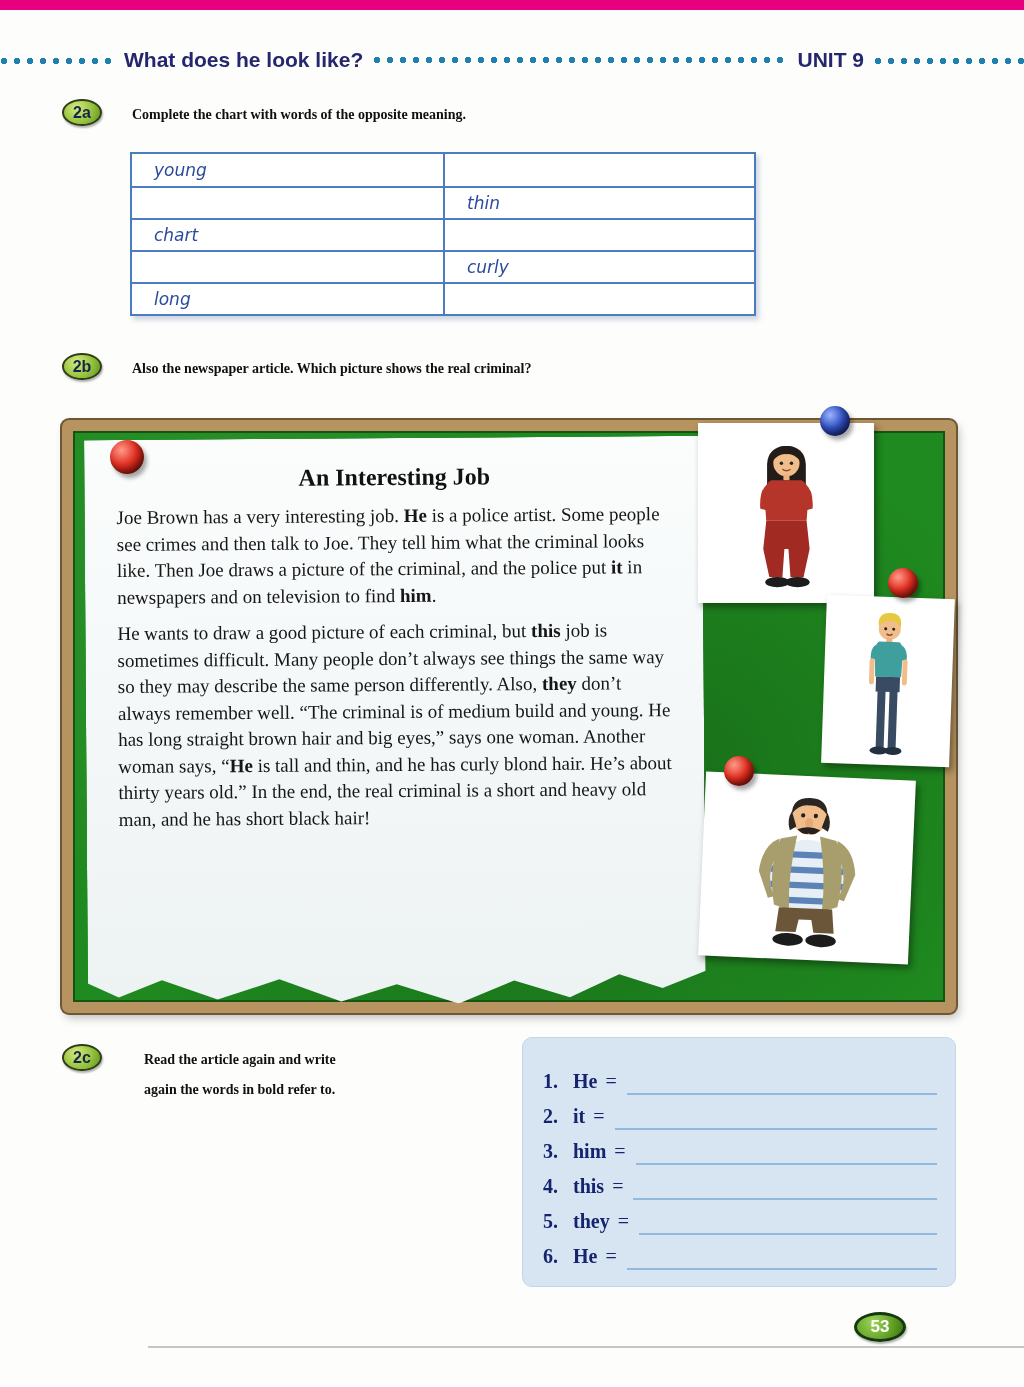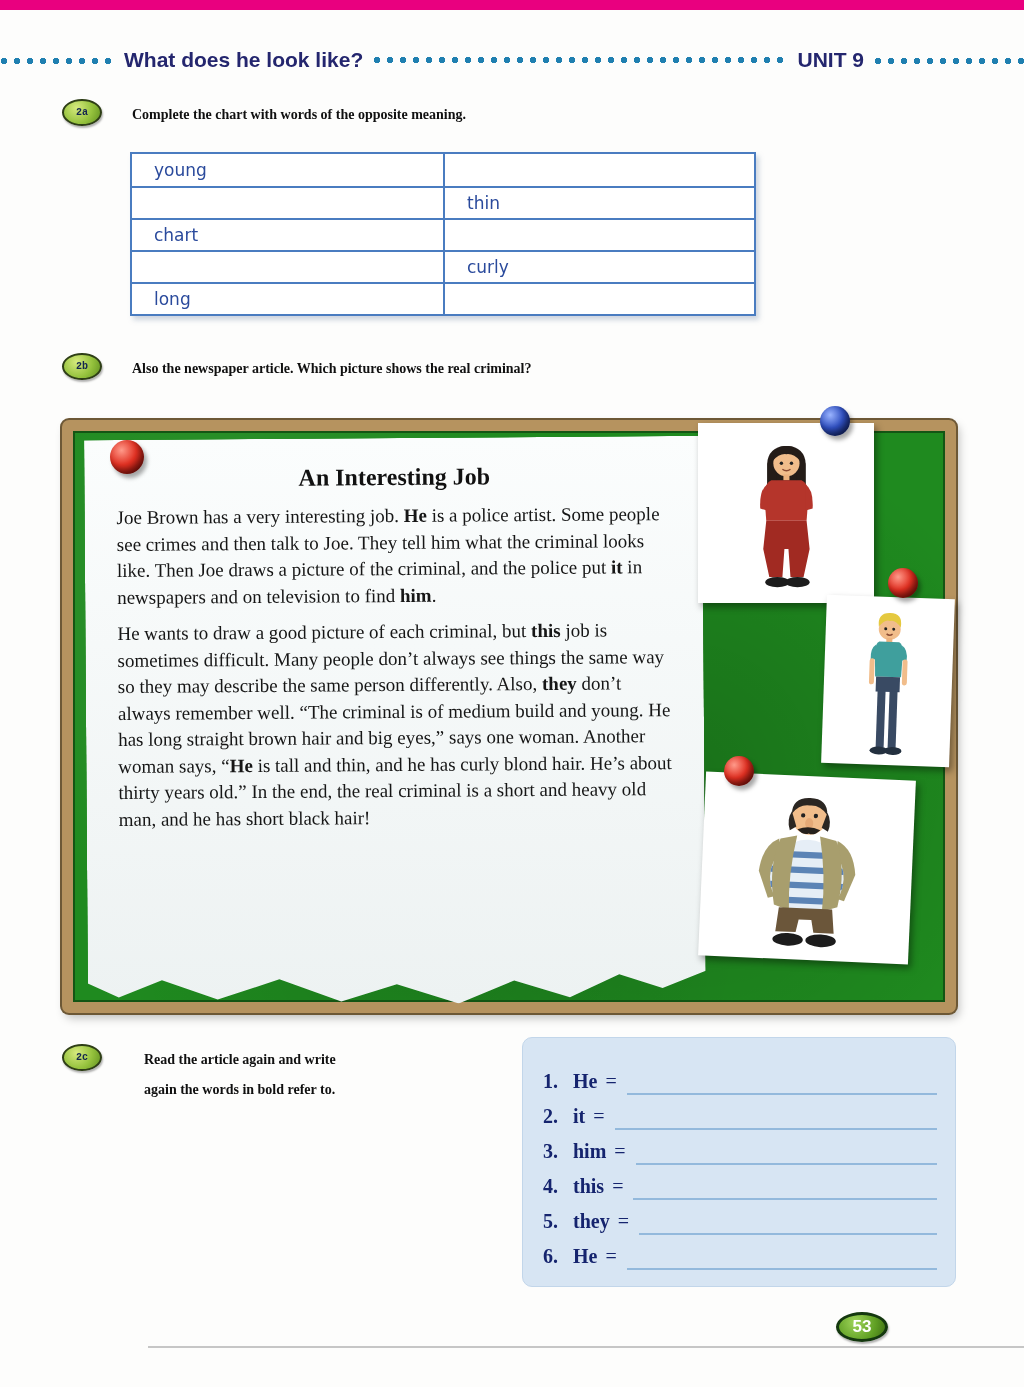--- a/index.html
+++ b/index.html
@@ -14,32 +14,32 @@
   .dots{height:8px;margin-top:2px;background-image:radial-gradient(circle at 4px 4px,var(--dot_teal,#1f7fb0) 3px,transparent 3.4px);
         background-size:13px 8px;background-repeat:repeat-x;}
   .dots-left{width:116px;margin-right:8px;}
   .dots-mid{flex:1;margin:0 10px;}
   .dots-right{width:150px;margin-left:10px;}
   .header-title,.unit-label{white-space:nowrap;font-family:"Liberation Sans",sans-serif;
         font-weight:700;font-size:21px;color:var(--header_navy,#24266e);}
 
   
   .badge{position:absolute;width:40px;height:27px;border-radius:50%;display:flex;align-items:center;justify-content:center;
-        font-family:Liberation Mono, monospace;font-weight:700;font-size:10px;color:#14264e;
+        font-family:Liberation Sans, sans-serif;font-weight:700;font-size:16px;color:#14264e;
         background:radial-gradient(circle at 35% 30%, #d6ea7e, var(--badge_green,#95c23d) 55%, #5f8f1f);
         border:2px solid #2e3e16;box-shadow:1px 2px 2px rgba(0,0,0,.3);box-sizing:border-box;}
   .instruction{position:absolute;font-weight:700;font-size:14px;color:#101010;line-height:30px;}
 
   
   .ops-table{position:absolute;left:130px;top:152px;width:626px;height:164px;display:grid;
         grid-template-columns:1fr 1fr;grid-template-rows:repeat(5,1fr);background:#fff;
         border:2px solid var(--table_blue,#4a7cc0);box-sizing:border-box;
         box-shadow:3px 4px 5px rgba(120,140,170,.35);}
   .cell{display:flex;align-items:center;padding-left:22px;font-family:"DejaVu Sans",sans-serif;
-        font-size:17px;color:var(--table_text_blue,#2a4a9c);border-top:2px solid var(--table_blue,#4a7cc0);box-sizing:border-box;}
+        font-size:17px;color:var(--table_text_blue,#2a4a9c);border-top:2px solid var(--table_blue,#4a7cc0);box-sizing:border-box;font-style:italic;}
   .cell:nth-child(-n+2){border-top:none;}
   .cell:nth-child(even){border-left:2px solid var(--table_blue,#4a7cc0);}
 
   
   .board{position:absolute;left:62px;top:420px;width:894px;height:593px;box-sizing:border-box;
         border:11px solid var(--board_frame_tan,#b6935f);border-radius:7px;
         background:
           radial-gradient(circle at 20% 30%, rgba(255,255,255,.08), transparent 40%),
           radial-gradient(circle at 70% 60%, rgba(0,0,0,.18), transparent 50%),
           radial-gradient(circle at 40% 85%, rgba(0,0,0,.12), transparent 45%),
@@ -70,21 +70,21 @@
   .answers{position:absolute;left:522px;top:1037px;width:434px;height:250px;box-sizing:border-box;
         background:var(--answers_bg,#d7e5f3);border:1px solid #c2d6ea;border-radius:10px;
         padding:22px 18px 0 20px;}
   .ans-row{display:flex;align-items:flex-end;height:35px;font-size:20px;}
   .ans-num{font-weight:700;color:#15246e;width:30px;padding-bottom:2px;}
   .ans-word{font-weight:700;color:#15246e;margin-right:8px;padding-bottom:2px;}
   .ans-eq{color:#15246e;margin-right:10px;padding-bottom:2px;}
   .ans-line{flex:1;height:26px;border-bottom:2px solid var(--answer_line_blue,#93b9dc);}
 
   
-  .page-num{position:absolute;left:836px;top:1312px;width:52px;height:30px;border-radius:50%;box-sizing:border-box;
+  .page-num{position:absolute;left:854px;top:1312px;width:52px;height:30px;border-radius:50%;box-sizing:border-box;
         display:flex;align-items:center;justify-content:center;color:#fff;
         font-family:"Liberation Sans",sans-serif;font-weight:700;font-size:17px;
         background:radial-gradient(circle at 35% 30%, #9ed45a, var(--page_badge_green,#5f9f23) 60%, #3c6c12);
         border:3px solid #14380f;box-shadow:1px 2px 2px rgba(0,0,0,.3);}
 
   .bottom-rule{position:absolute;left:148px;top:1346px;width:876px;height:2px;background:#c6c6c6;}
 </style>
 </head>
 <body>
 

